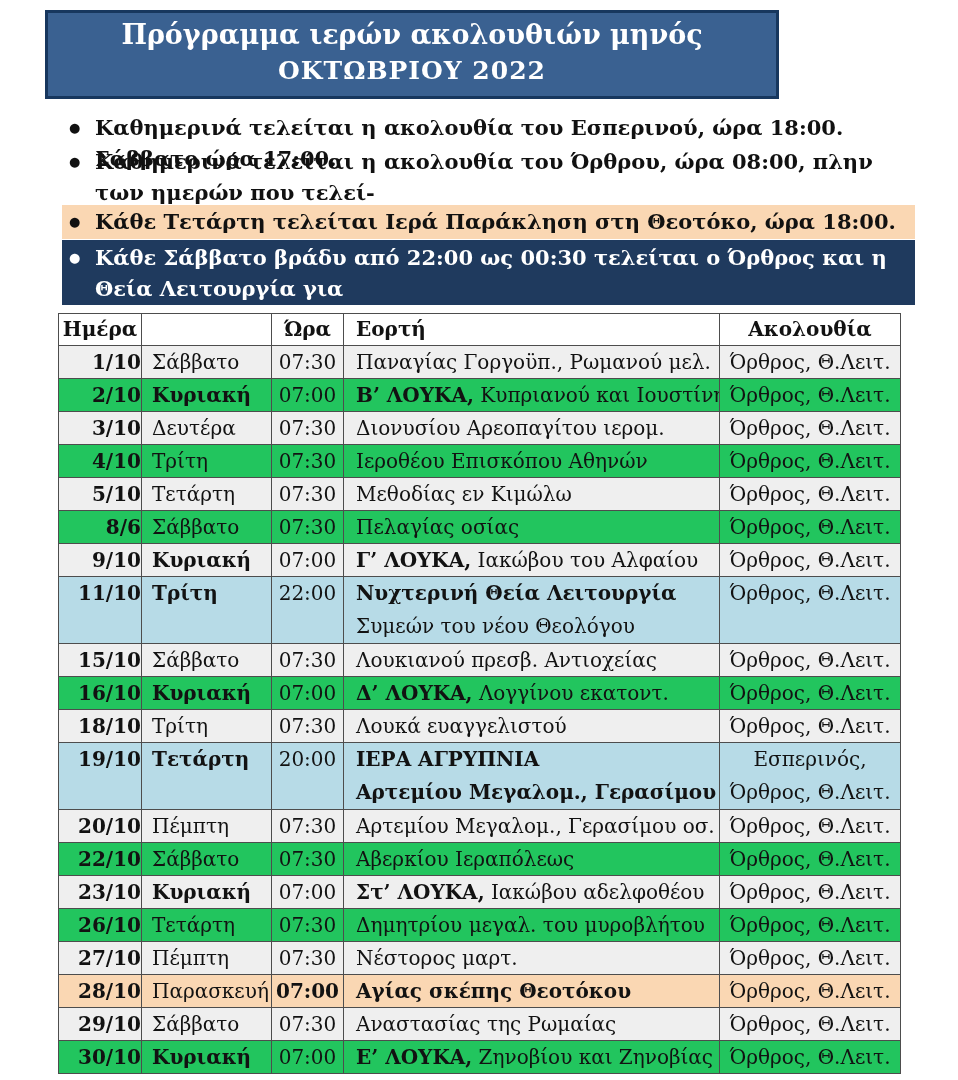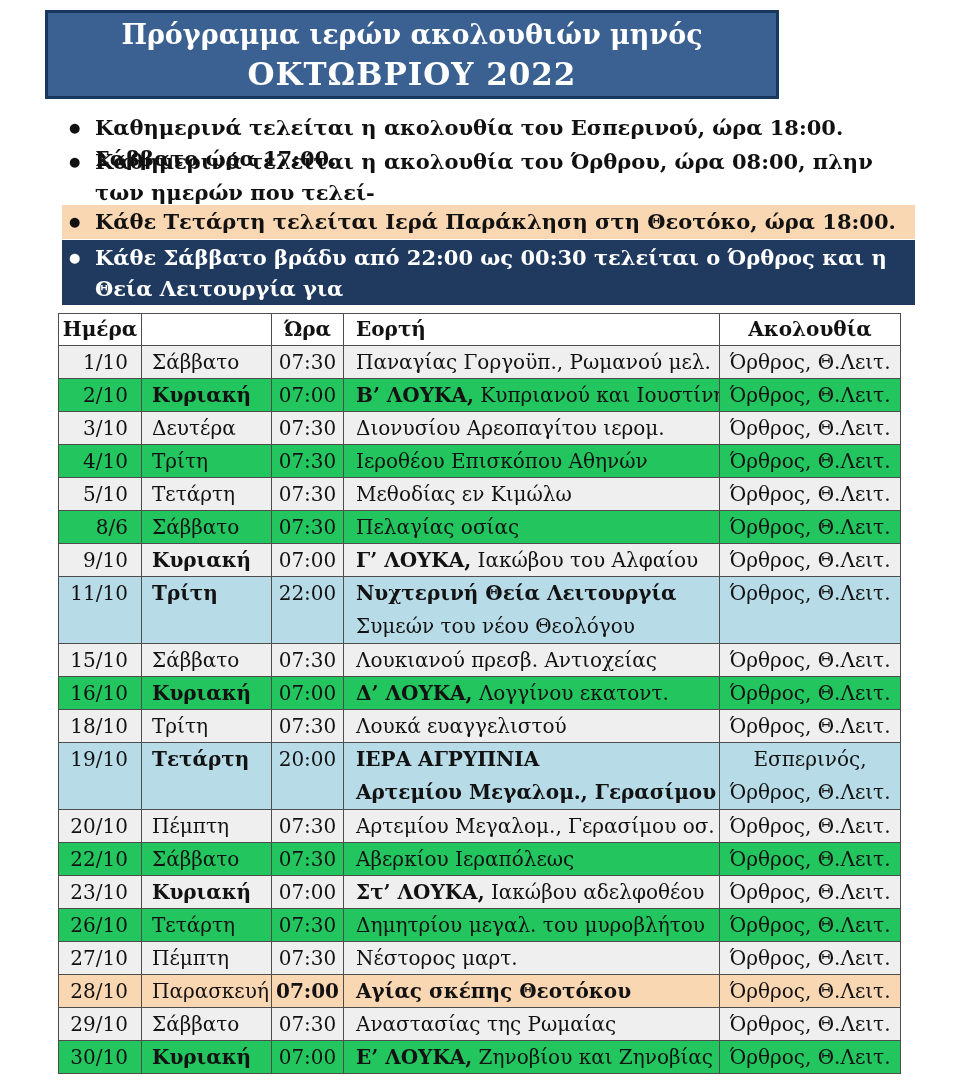--- a/index.html
+++ b/index.html
@@ -16,21 +16,21 @@
   html,body{width:958px;height:1080px;background:#fff;overflow:hidden;}
   body{font-family:"DejaVu Serif","Liberation Serif",serif;color:var(--text);position:relative;}
 
   
   .banner{
     position:absolute;left:45px;top:10px;width:734px;height:89px;
     background:var(--steel-blue);border:3px solid var(--banner-border);
     color:#fff;text-align:center;
   }
   .banner .l1{font-size:27px;font-weight:bold;margin-top:6px;}
-  .banner .l2{font-size:31px;font-weight:bold;margin-top:6px;letter-spacing:1px;}
+  .banner .l2{font-size:25px;font-weight:bold;margin-top:6px;letter-spacing:1px;}
 
   
   .bullet{
     position:absolute;left:62px;width:853px;
     display:flex;align-items:flex-start;
     font-weight:bold;font-size:21px;line-height:31px;color:#111;
   }
   .bullet .dot{flex:0 0 33px;padding-left:7px;font-size:13px;line-height:31px;}
   .bullet .btext{flex:1;}
   .bullet-0{top:112px;}
@@ -51,21 +51,21 @@
   .schedule col.c-service{width:181px;}
   .schedule th,.schedule td{
     border:1px solid var(--table-border);
     font-size:20px;height:33px;line-height:31px;
     overflow:hidden;white-space:nowrap;
   }
   .schedule thead th{font-weight:bold;background:#fff;height:32px;}
   .h-date,.h-time,.h-service{text-align:center;margin-top:33px;}
   .h-day{text-align:left;}
   .h-feast{text-align:left;padding-left:12px;}
-  td.date{text-align:right;padding-right:13px;font-weight:normal;}
+  td.date{text-align:right;font-weight:bold;}
   td.day{text-align:left;padding-left:10px;}
   td.time{text-align:center;}
   td.feast{text-align:left;padding-left:12px;}
   td.service{text-align:center;}
   tr.bg-gray td{background:var(--row-gray);}
   tr.bg-white td{background:#22c55e;}
   tr.bg-blue td{background:var(--light-blue);}
   tr.bg-peach td{background:var(--peach);}
   tr.tall td{height:66px;vertical-align:top;line-height:33px;}
   .b{font-weight:bold;}

